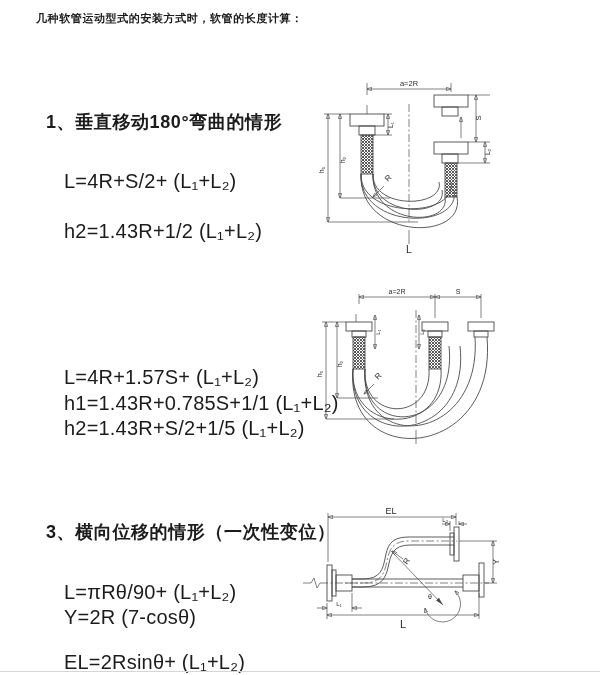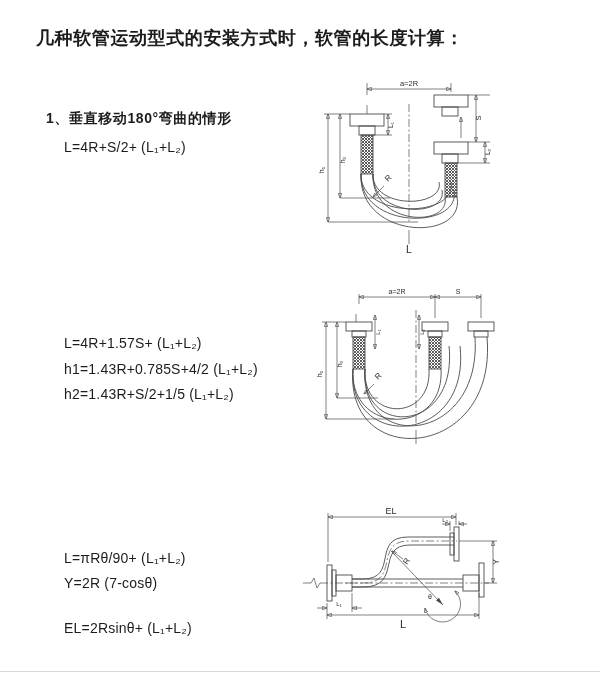--- a/index.html
+++ b/index.html
@@ -3,30 +3,30 @@
 <meta charset="utf-8">
 <style>
   html,body{margin:0;padding:0;background:#e8e8e8;}
   .page{
     position:relative;width:600px;height:675px;margin:0 auto;
     background:#ffffff;overflow:hidden;
     font-family:"Liberation Sans","DejaVu Sans",sans-serif;
     color:#1c1c1c;
   }
   .title{
-    position:absolute;left:36px;top:26px;
-    font-size:18px;font-weight:bold;letter-spacing:0.6px;
+    position:absolute;left:36px;top:11px;
+    font-size:11px;font-weight:bold;letter-spacing:0.6px;
   }
   .sec-heading{
     position:absolute;left:46px;
-    font-size:14px;font-weight:bold;letter-spacing:0.6px;
+    font-size:18px;font-weight:bold;letter-spacing:0.6px;
   }
   .formula{
     position:absolute;left:64px;
-    font-size:14px;font-weight:normal;letter-spacing:0.2px;
+    font-size:20px;font-weight:normal;letter-spacing:0.2px;margin-top:31px;
   }
   .diagram{position:absolute;}
   .diagram line,.diagram path,.diagram rect,.diagram polyline{
     stroke:#4a4a4a;fill:none;stroke-width:0.9;
   }
   .diagram .dim{stroke-width:0.7;}
   .diagram .cl{stroke-dasharray:8 2.5 2 2.5;stroke-width:0.7;}
   .diagram text{
     fill:#2a2a2a;stroke:none;
     font-family:"Liberation Sans","DejaVu Sans",sans-serif;
@@ -41,25 +41,27 @@
 </style>
 </head>
 <body>
 
 <div class="page">
 
   <div class="title">几种软管运动型式的安装方式时，软管的长度计算：</div>
 
   <div class="sec-heading" style="top:110px">1、垂直移动180°弯曲的情形</div>
   <div class="formula" style="top:139px">L=4R+S/2+ (L₁+L₂)</div>
+  <div class="formula" style="top:189px">h2=1.43R+1/2 (L₁+L₂)</div>
 
   <div class="formula" style="top:335px">L=4R+1.57S+ (L₁+L₂)</div>
-  <div class="formula" style="top:361px">h1=1.43R+0.785S+4/2 (L₁+L₂)</div>
+  <div class="formula" style="top:361px">h1=1.43R+0.785S+1/1 (L₁+L₂)</div>
   <div class="formula" style="top:386px">h2=1.43R+S/2+1/5 (L₁+L₂)</div>
 
+  <div class="sec-heading" style="top:520px">3、横向位移的情形（一次性变位）</div>
   <div class="formula" style="top:550px">L=πRθ/90+ (L₁+L₂)</div>
   <div class="formula" style="top:575px">Y=2R (7-cosθ)</div>
   <div class="formula" style="top:620px">EL=2Rsinθ+ (L₁+L₂)</div>
 
   <svg class="diagram" style="left:318px;top:70px" width="185" height="190" viewBox="0 0 185 190">
     <defs>
       <marker id="arr1" markerWidth="7" markerHeight="5" refX="6.5" refY="2.5" orient="auto-start-reverse">
         <path d="M0,0 L7,2.5 L0,5 z" fill="#4a4a4a" stroke="none"></path>
       </marker>
       <pattern id="hatchA" width="3" height="3" patternUnits="userSpaceOnUse">

